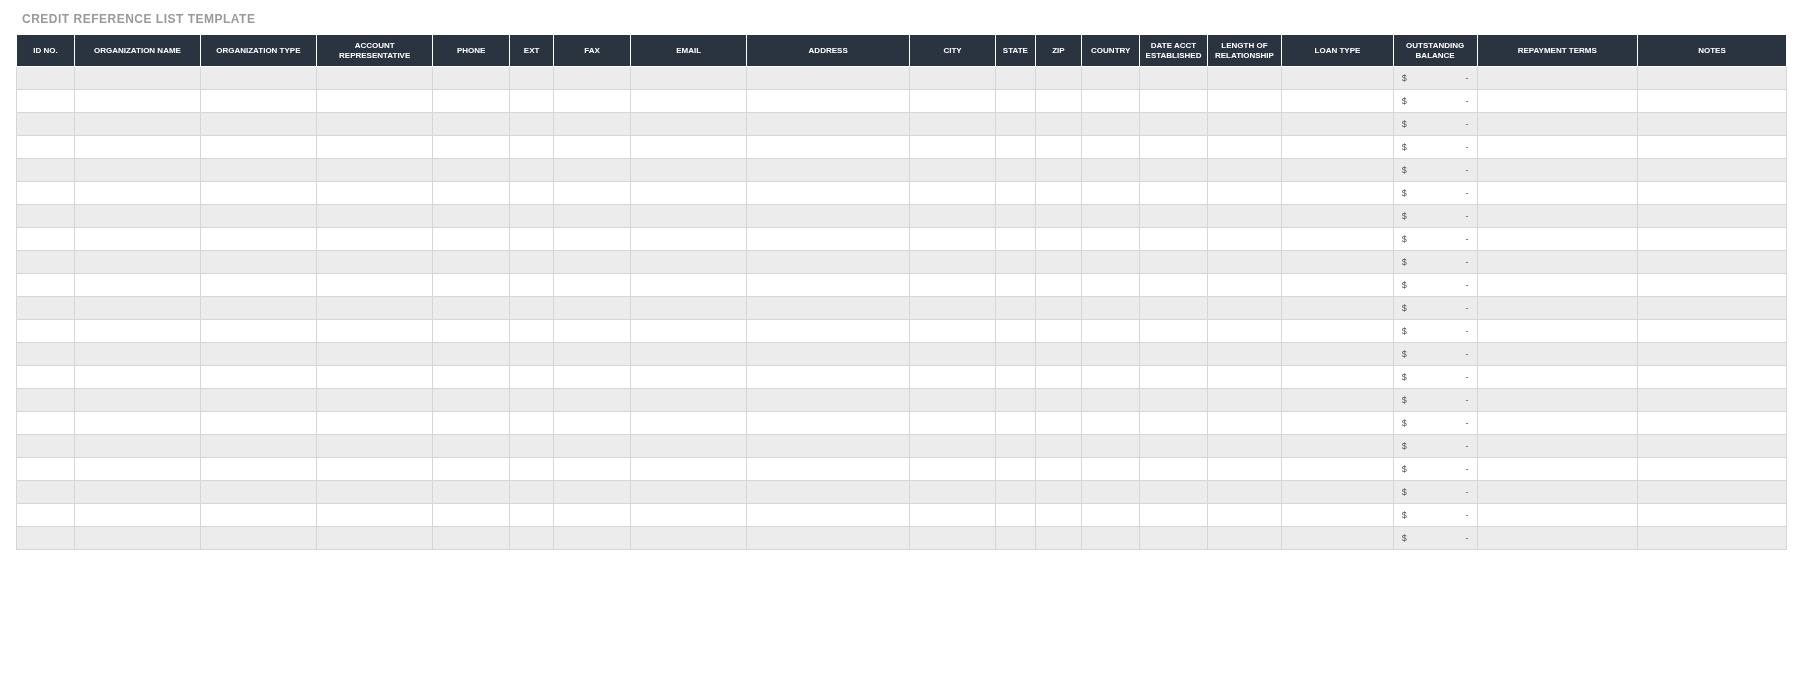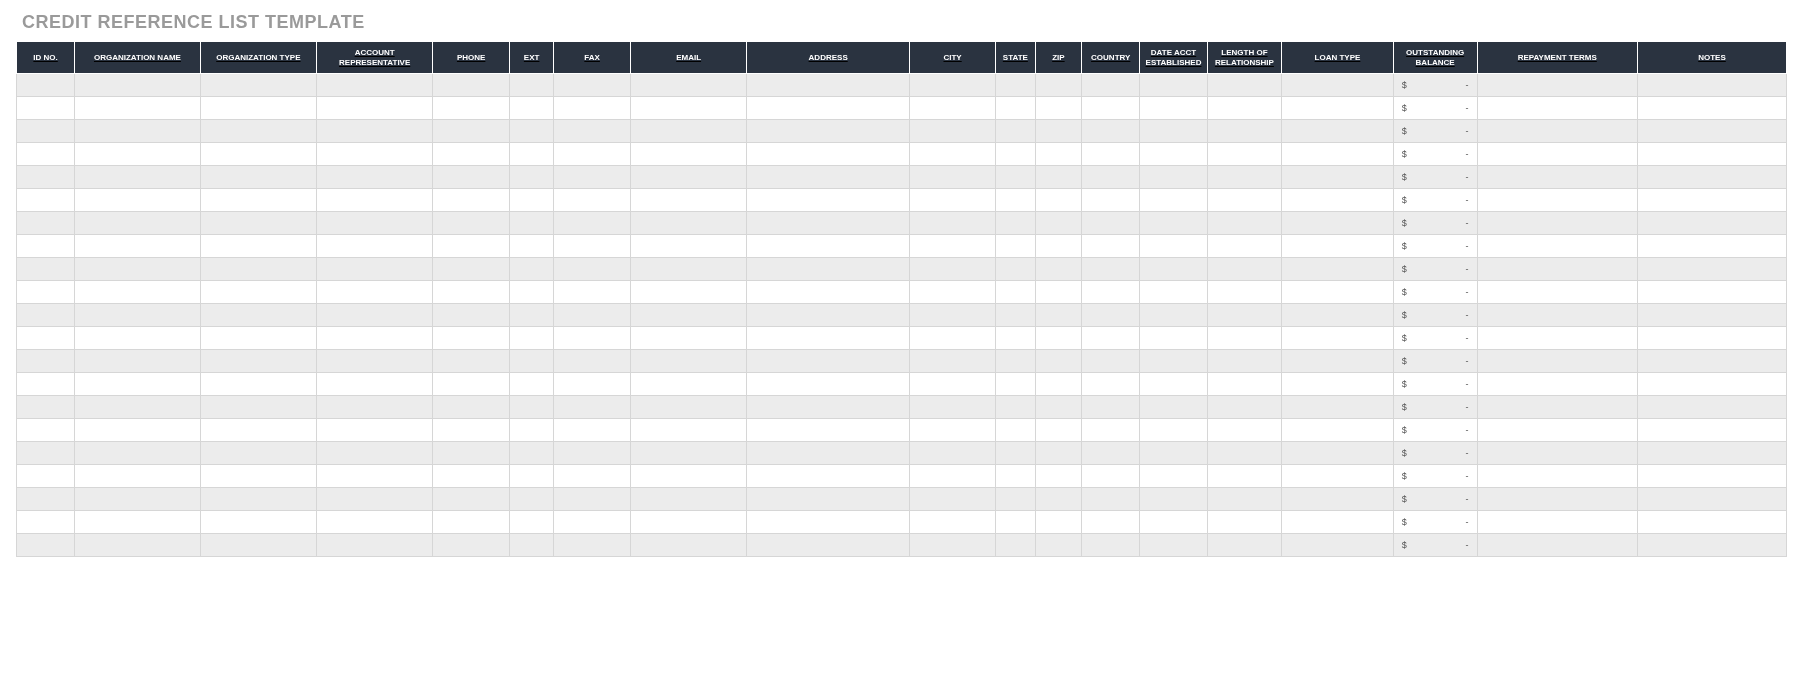--- a/index.html
+++ b/index.html
@@ -3,31 +3,30 @@
 <meta charset="utf-8">
 <style>
   * { box-sizing: border-box; margin: 0; padding: 0; }
   body {
     font-family: Arial, Helvetica, sans-serif;
     background: #ffffff;
     padding: 12px 16px;
     width: 1803px;
   }
   .title {
-    font-size: 18px;
+    font-size: 12px;
     font-weight: 700;
     color: #9a9a9a;
     letter-spacing: 0.5px;
     margin: 0 0 8px 6px;
   }
   table {
     border-collapse: collapse;
     width: 100%;
     table-layout: fixed;
-    text-decoration: underline;
   }
   thead th {
     background: #2a3340;
     color: #ffffff;
     font-size: 8px;
     font-weight: 700;
     text-align: center;
     padding: 6px 4px;
     border: 1px solid #ffffff;
     line-height: 1.2;

